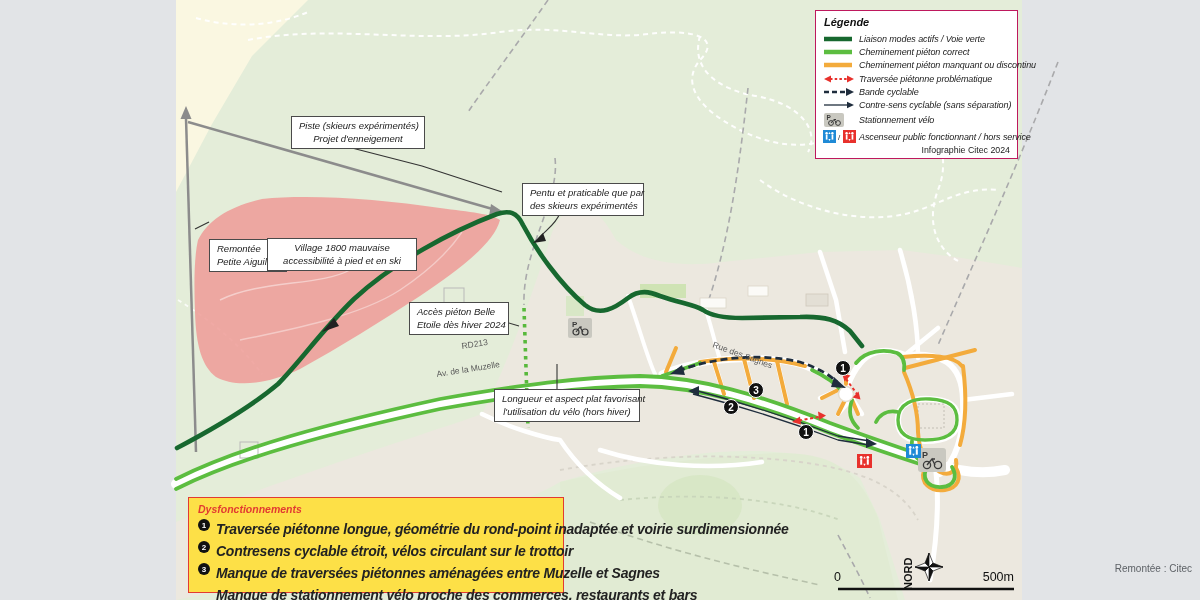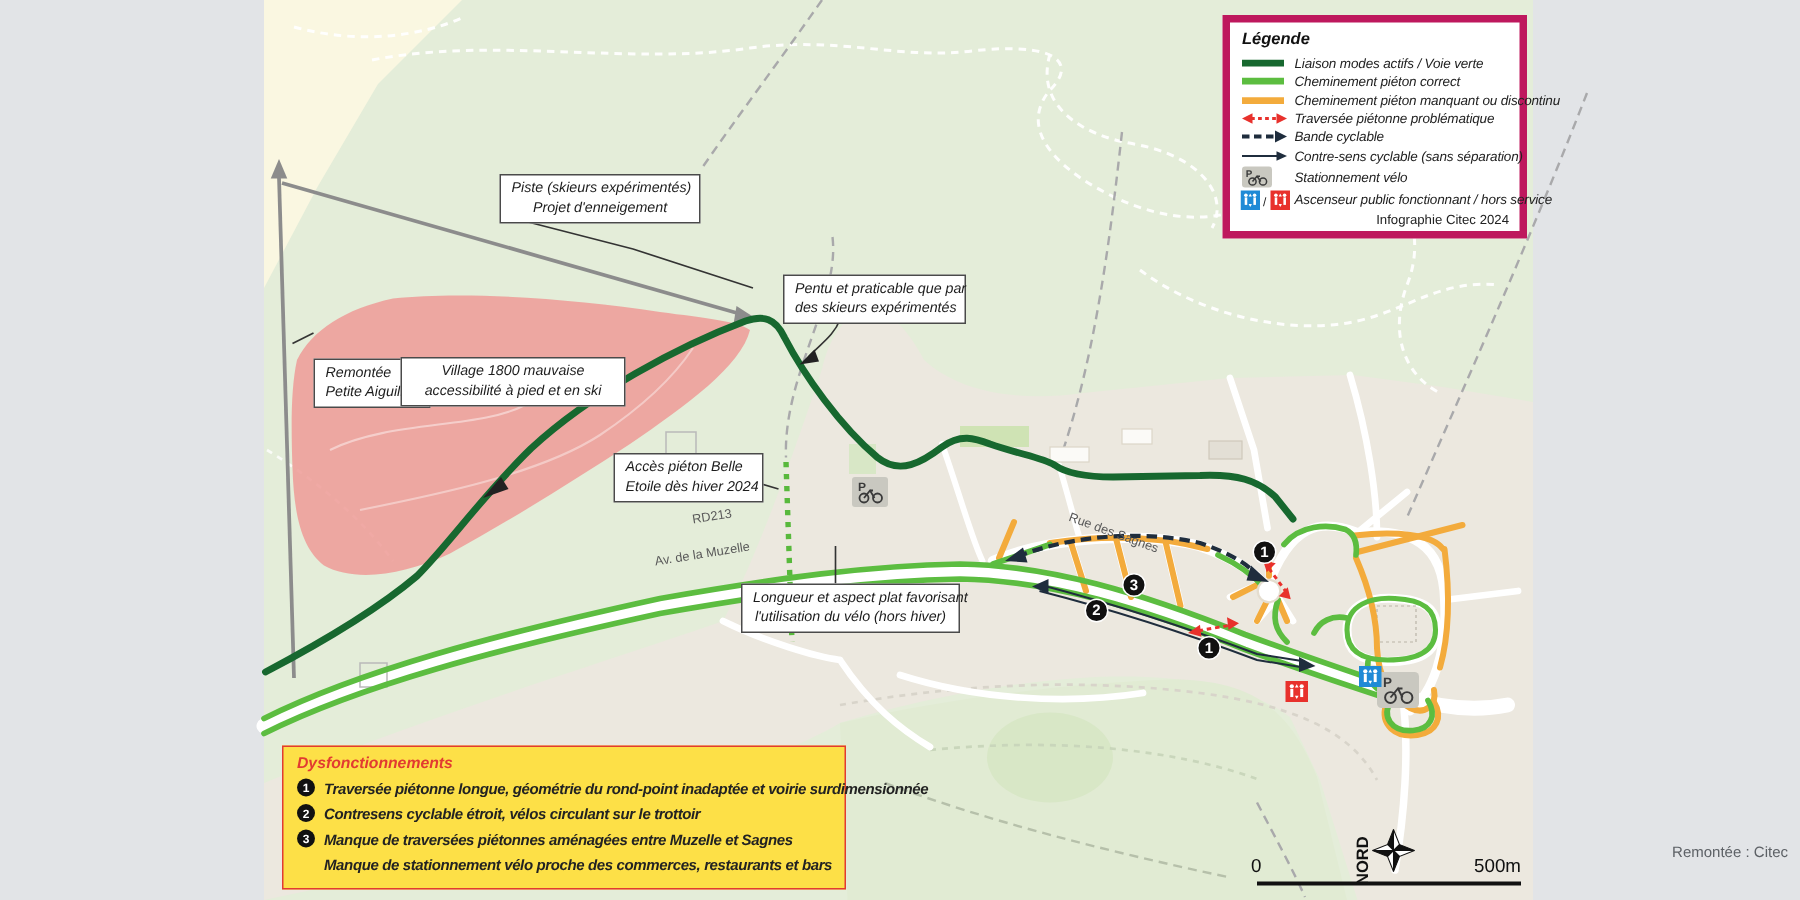--- a/index.html
+++ b/index.html
@@ -7,36 +7,36 @@
   #mapsvg{position:absolute;left:0;top:0;}
   .annot{position:absolute;background:#fff;border:1px solid #4a4a4a;padding:3px 7px;
          font-style:italic;font-size:9.5px;line-height:1.32;color:#1c1c1c;text-align:center;}
   .annot.left{text-align:left;}
   .annot span{display:block;white-space:nowrap;}
   .marker{position:absolute;width:16px;height:16px;border-radius:50%;background:#111;
           color:#fff;font-weight:bold;font-size:10px;display:flex;align-items:center;
           justify-content:center;border:1.5px solid #fff;box-sizing:border-box;}
   
   #legend{position:absolute;left:815px;top:10px;width:203px;height:149px;background:#fff;
-          border:5px solid #be185d;box-sizing:border-box;padding:4px 7px 3px 7px;display:flex;flex-direction:column;}
+          border:1px solid #be185d;box-sizing:border-box;padding:4px 7px 3px 7px;display:flex;flex-direction:column;}
   #legend .lg-title{font-weight:bold;font-style:italic;font-size:11px;margin:1px 0 4px 1px;color:#111;}
   .lg-row{display:flex;align-items:center;height:13.6px;}
   .lg-row.tall{height:17px;}
   .lg-swatch{width:36px;min-width:36px;display:flex;align-items:center;justify-content:flex-start;}
   .lg-label{font-style:italic;font-size:9px;letter-spacing:-0.1px;color:#222;white-space:nowrap;}
   .lg-footer{text-align:right;font-size:8.8px;color:#222;margin-top:auto;}
   
   #issues{position:absolute;left:188px;top:497px;width:376px;height:96px;background:#fde047;
           border:1.5px solid #e23b31;box-sizing:border-box;padding:5px 9px;}
   #issues .is-title{color:#e23b31;font-weight:bold;font-style:italic;font-size:10.5px;margin-bottom:4px;}
   .is-row{display:flex;align-items:flex-start;margin-bottom:4.5px;}
   .is-num{width:12px;min-width:12px;height:12px;border-radius:50%;background:#111;color:#fff;
           font-weight:bold;font-size:8px;display:flex;align-items:center;justify-content:center;margin-right:6px;}
   .is-num.empty{background:transparent;}
-  .is-text{font-weight:bold;font-style:italic;font-size:10px;letter-spacing:-0.25px;color:#222;white-space:nowrap;padding-top:1.5px;}
+  .is-text{font-weight:bold;font-style:italic;font-size:14px;letter-spacing:-0.25px;color:#222;white-space:nowrap;padding-top:1.5px;}
   #credits{position:absolute;left:1078px;top:563px;width:114px;text-align:right;font-size:10px;color:#5d6166;}
 </style>
 </head>
 <body>
 
 <div id="stage">
 
 <svg id="mapsvg" width="1200" height="600" viewBox="0 0 1200 600">
 
   <g>
@@ -230,21 +230,21 @@
       <polygon points="14,0 0,0 4,-4" fill="#111"></polygon>
           <polygon points="14,0 4,4 0,0" fill="#fff"></polygon>
       <polygon points="0,14 0,0 4,4" fill="#111"></polygon>
           <polygon points="0,14 -4,4 0,0" fill="#fff"></polygon>
       <polygon points="-14,0 0,0 -4,4" fill="#111"></polygon>
           <polygon points="-14,0 -4,-4 0,0" fill="#fff"></polygon>
     </g>
   </g>
 </svg>
 
-<div class="annot" style="left:291px;top:116px;width:118px;margin-left:42px;">
+<div class="annot" style="left:291px;top:116px;width:118px;">
   <span>Piste (skieurs expérimentés)</span>
   <span>Projet d'enneigement</span>
 </div>
 <div class="annot left" style="left:209px;top:203px;width:62px;margin-top:36px;">
   <span>Remontée</span>
   <span>Petite Aiguille</span>
 </div>
 <div class="annot" style="left:267px;top:238px;width:134px;">
   <span>Village 1800 mauvaise</span>
   <span>accessibilité à pied et en ski</span>

